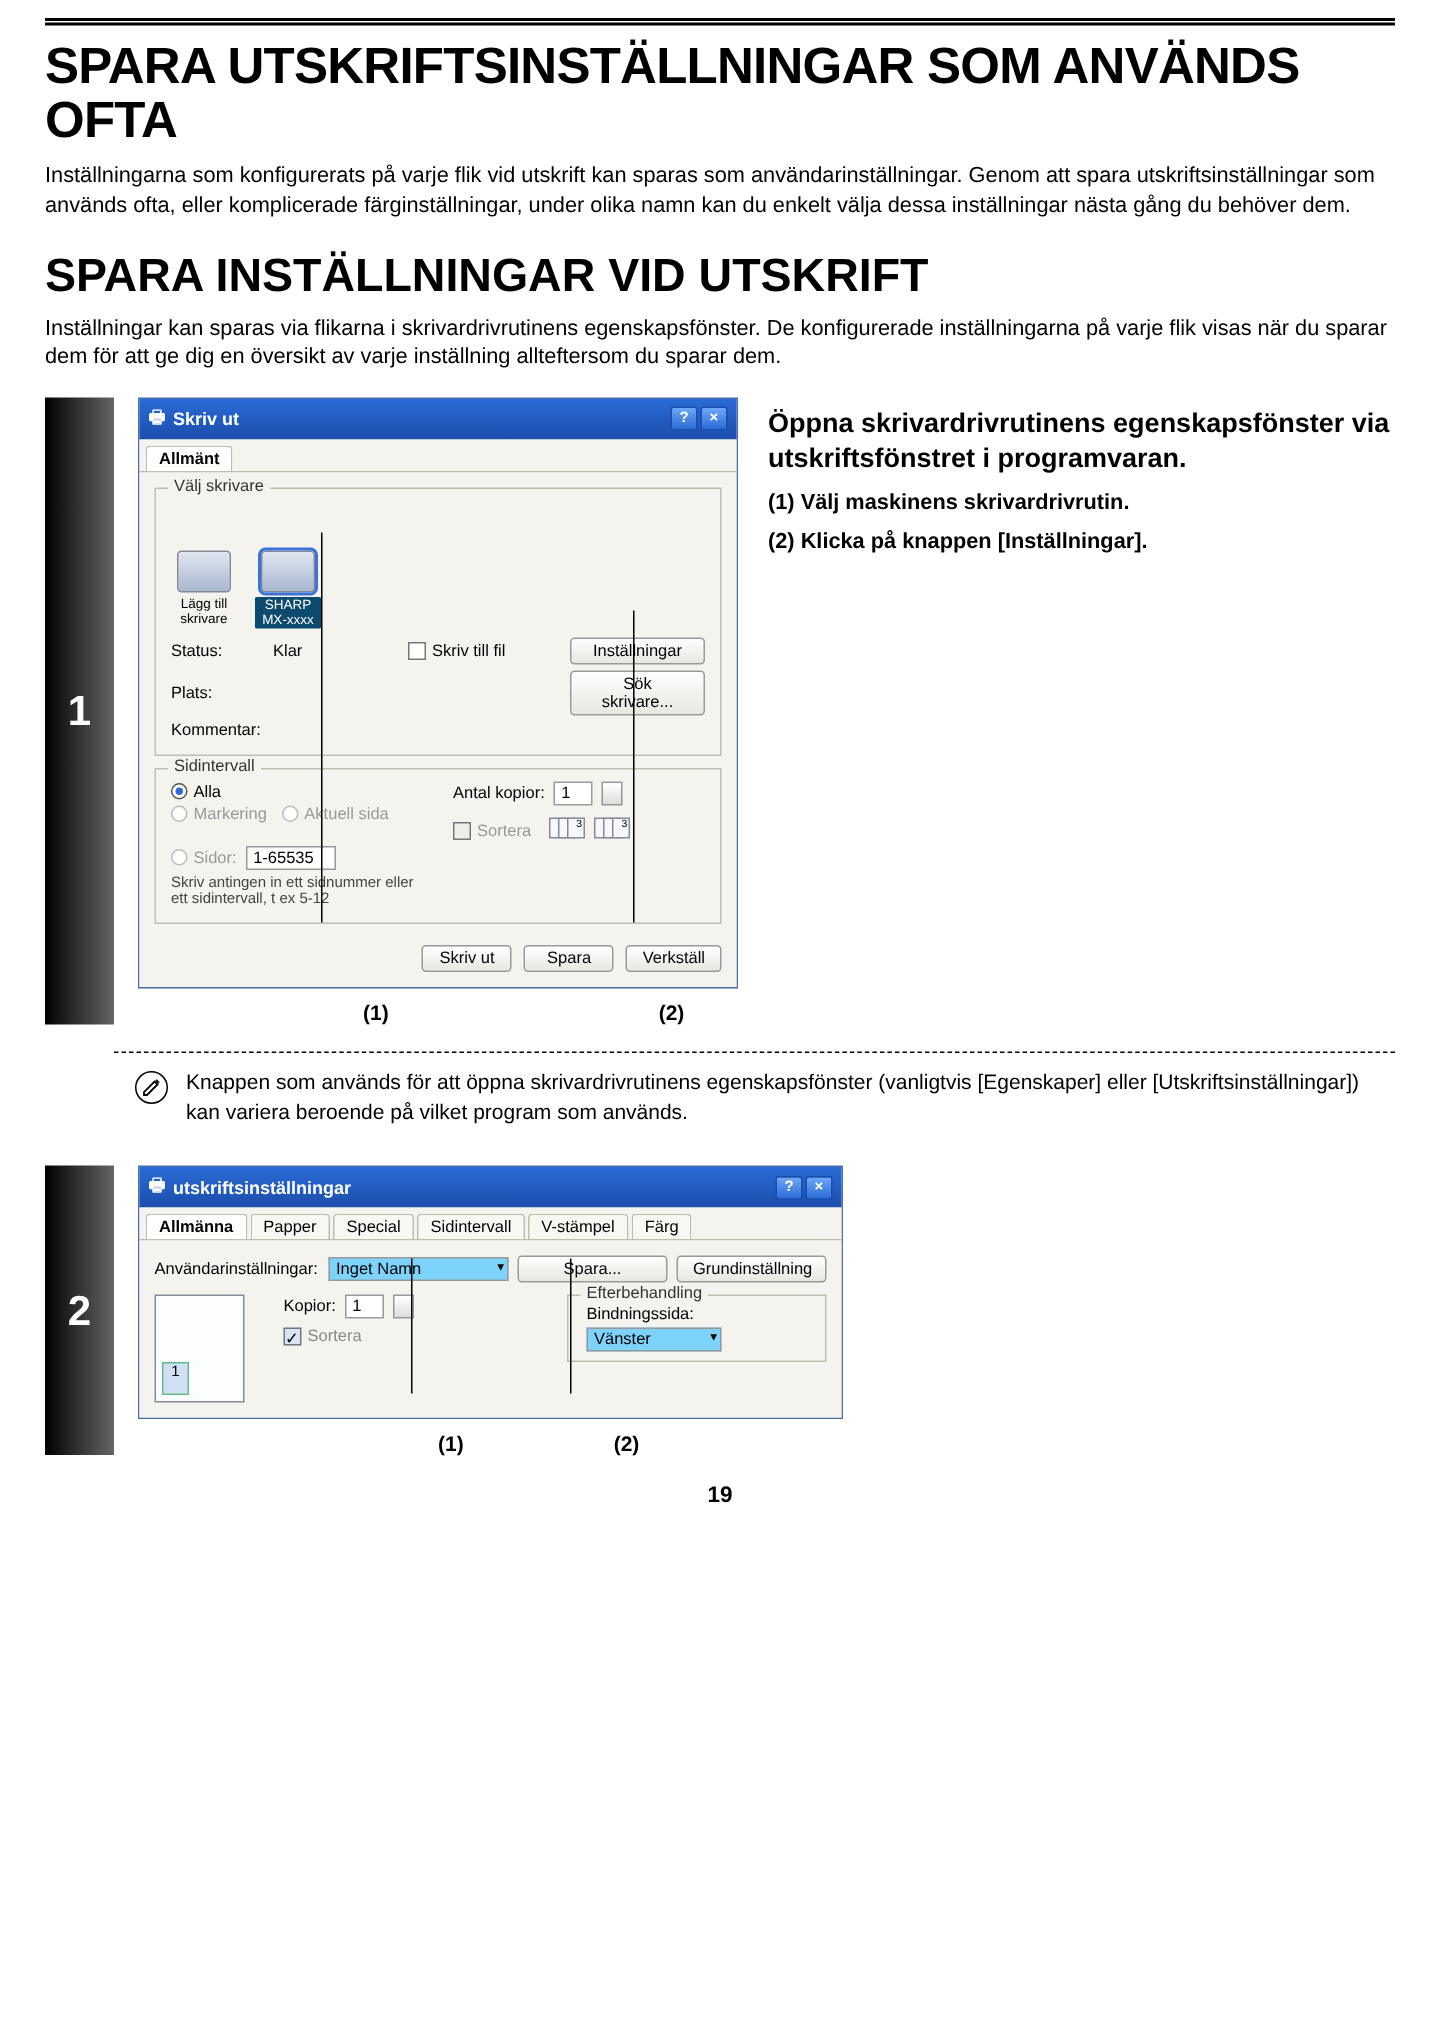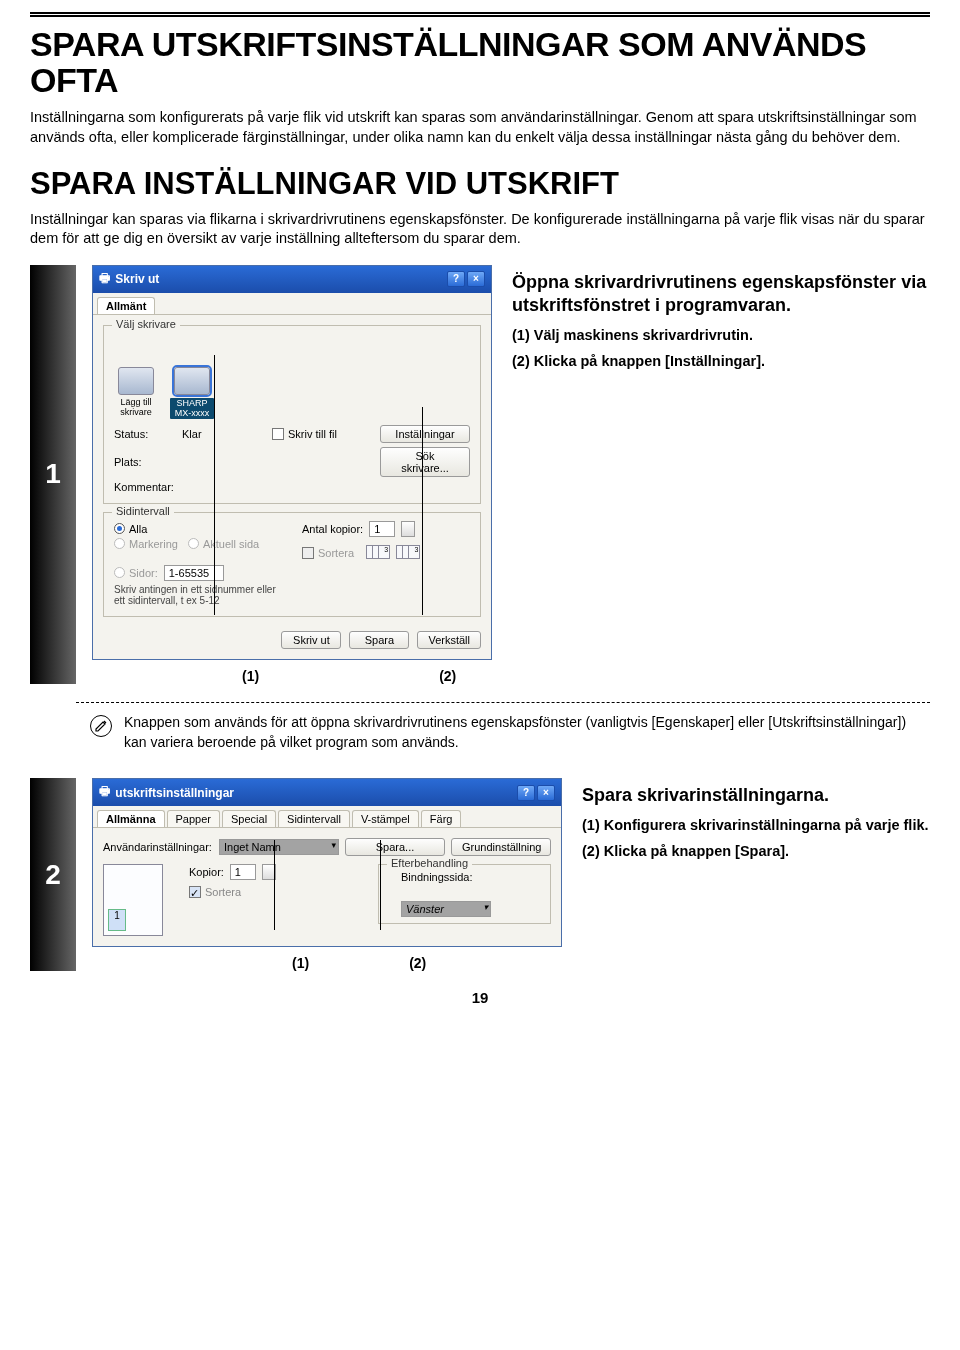--- a/index.html
+++ b/index.html
@@ -155,21 +155,21 @@
     flex-shrink:0; margin-top:2px;
   }
 
   
   .img-wrap { position: relative; }
   .vline { position:absolute; width:1px; background:#000;}
 
   .page-num { text-align:center; font-size:15px; font-weight:700; margin-top:18px;}
 
   
-  .dd { display:inline-block; border:1px solid #999; background:#a3a3a3; padding:1px 16px 1px 4px; font-size:11px; position:relative; height:16px;}
+  .dd { display:inline-block; border:1px solid #999; background:#7dd3fc; padding:1px 16px 1px 4px; font-size:11px; position:relative; height:16px;}
   .dd::after{content:"▾"; position:absolute; right:2px; top:0; font-size:9px;}
 
   .userrow { display:grid; grid-template-columns: 110px 120px 100px 100px; gap:6px; align-items:center; font-size:11px;}
 </style>
 </head>
 <body>
 
 <div class="double-rule"></div>
 
 <div class="content">
@@ -364,46 +364,39 @@
                       <span class="spin"></span>
                   </div>
                   <div style="margin-top:6px;">
                     <span class="chk">
                         <span class="box" style="background:#d8e4f6;">✓</span>
                         <span style="color:#888;">Sortera</span>
                       </span>
                   </div>
                 </div>
                 <div style="flex:1;">
-                  <div class="groupbox" style="padding:6px 22px;">
+                  <div class="groupbox" style="padding:6px 12px;">
                     <div class="group-title">Efterbehandling</div>
                     <div style="display:flex;align-items:center;gap:6px;">
                       <span>Bindningssida:</span>
                     </div>
-                    <div style="margin-top:18px;font-style:italic;">
+                    <div style="margin-top:3px;">
                       <span class="dd" style="min-width:90px;">Vänster</span>
                     </div>
                   </div>
                 </div>
               </div>
             </div>
           </div>
           <div class="vline" style="left:182px; top:62px; height:90px;"></div>
           <div class="vline" style="left:288px; top:62px; height:90px;"></div>
         </div>
         <div class="callouts-2">
           <span>(1)</span>
           <span>(2)</span>
         </div>
       </div>
 
-      <div class="step-txt-col">
-        <div class="step-heading">Spara skrivarinställningarna.</div>
-        <div class="step-list">
-          <div>(1)  Konfigurera skrivarinställningarna på varje flik.</div>
-          <div>(2)  Klicka på knappen [Spara].</div>
-        </div>
-      </div>
     </div>
   </div>
 
   <div class="page-num">19</div>
 </div>
 
 </body></html>

